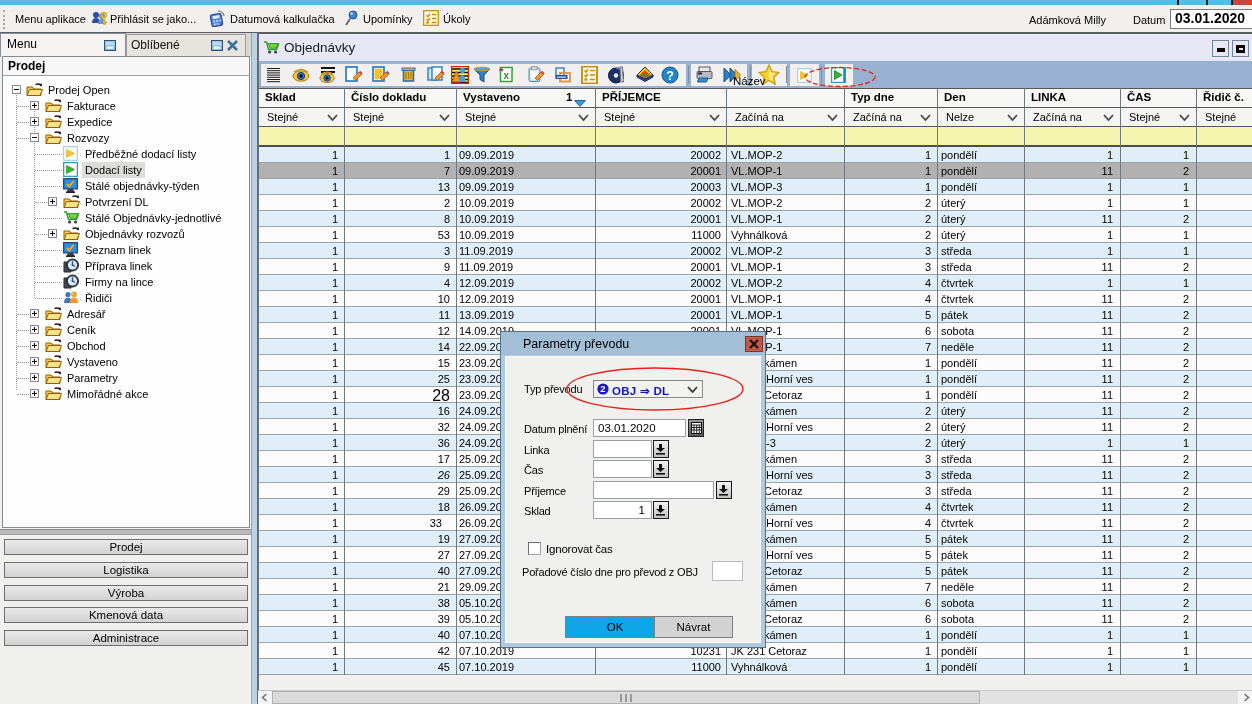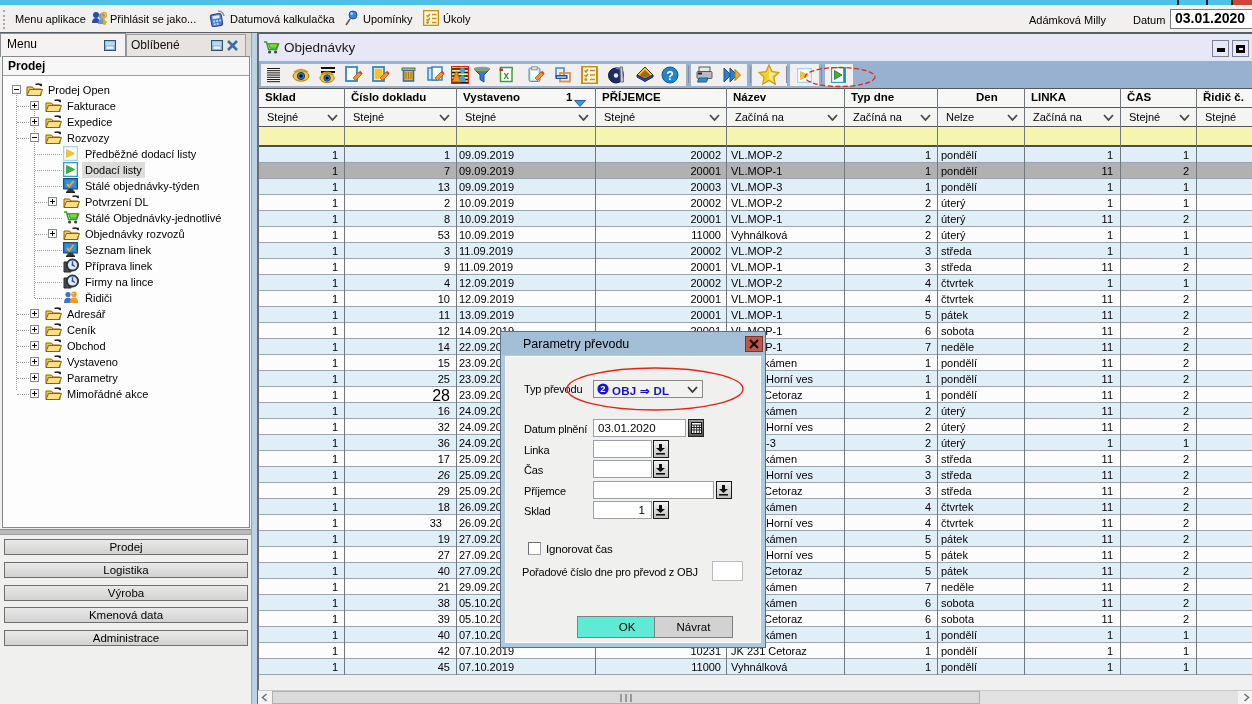--- a/index.html
+++ b/index.html
@@ -487,31 +487,31 @@
 <div style="position:absolute;left:463px;top:91px;font-size:11.5px;font-weight:bold;color:#000;">Vystaveno</div>
 <div style="position:absolute;left:465px;top:111px;font-size:11px;color:#000;">Stejné</div>
 <svg class="ab" style="left:578px;top:114px" width="11" height="7">
     <path d="M1 1 L5.5 6 L10 1" fill="none" stroke="#4a4a4a" stroke-width="1.8"></path>
   </svg>
 <div style="position:absolute;left:602px;top:91px;font-size:11.5px;font-weight:bold;color:#000;">PŘÍJEMCE</div>
 <div style="position:absolute;left:604px;top:111px;font-size:11px;color:#000;">Stejné</div>
 <svg class="ab" style="left:709px;top:114px" width="11" height="7">
     <path d="M1 1 L5.5 6 L10 1" fill="none" stroke="#4a4a4a" stroke-width="1.8"></path>
   </svg>
-<div style="position:absolute;left:733px;top:91px;font-size:11.5px;font-weight:bold;color:#000;">Název</div>
+<div style="position:absolute;left:733px;top:75px;font-size:11.5px;font-weight:normal;color:#000;">Název</div>
 <div style="position:absolute;left:735px;top:111px;font-size:11px;color:#000;">Začíná na</div>
 <svg class="ab" style="left:827px;top:114px" width="11" height="7">
     <path d="M1 1 L5.5 6 L10 1" fill="none" stroke="#4a4a4a" stroke-width="1.8"></path>
   </svg>
 <div style="position:absolute;left:851px;top:91px;font-size:11.5px;font-weight:bold;color:#000;">Typ dne</div>
 <div style="position:absolute;left:853px;top:111px;font-size:11px;color:#000;">Začíná na</div>
 <svg class="ab" style="left:920px;top:114px" width="11" height="7">
     <path d="M1 1 L5.5 6 L10 1" fill="none" stroke="#4a4a4a" stroke-width="1.8"></path>
   </svg>
-<div style="position:absolute;left:944px;top:91px;font-size:11.5px;font-weight:bold;color:#000;margin-left:32px;">Den</div>
+<div style="position:absolute;left:944px;top:91px;font-size:11.5px;font-weight:bold;color:#000;">Den</div>
 <div style="position:absolute;left:946px;top:111px;font-size:11px;color:#000;">Nelze</div>
 <svg class="ab" style="left:1007px;top:114px" width="11" height="7">
     <path d="M1 1 L5.5 6 L10 1" fill="none" stroke="#4a4a4a" stroke-width="1.8"></path>
   </svg>
 <div style="position:absolute;left:1031px;top:91px;font-size:11.5px;font-weight:bold;color:#000;">LINKA</div>
 <div style="position:absolute;left:1033px;top:111px;font-size:11px;color:#000;">Začíná na</div>
 <svg class="ab" style="left:1103px;top:114px" width="11" height="7">
     <path d="M1 1 L5.5 6 L10 1" fill="none" stroke="#4a4a4a" stroke-width="1.8"></path>
   </svg>
 <div style="position:absolute;left:1127px;top:91px;font-size:11.5px;font-weight:bold;color:#000;">ČAS</div>
@@ -919,19 +919,19 @@
 <div class="ab" style="left:653px;top:501px;width:16px;height:18px;background:linear-gradient(#f2f2f2,#c2c2c2);border:1px solid #1a1a1a;box-sizing:border-box;">
     <svg width="12" height="12" style="position:absolute;left:1px;top:2px">
       <path d="M4 1 h3 v4 h3 l-4.5 4 L1 5 h3 z" fill="#111"></path>
       <rect x="1" y="10" width="9" height="1.6" fill="#111"></rect>
     </svg>
   </div>
 <div style="position:absolute;left:528px;top:542px;width:13px;height:13px;background:#fff;border:1px solid #9aa0a6;border-top-color:#6a6f75;border-left-color:#6a6f75;box-sizing:border-box;"></div>
 <div style="position:absolute;left:546px;top:542px;font-size:11.5px;letter-spacing:-0.2px;line-height:15px;color:#000;">Ignorovat čas</div>
 <div style="position:absolute;left:522px;top:565px;font-size:11px;letter-spacing:-0.2px;line-height:15px;color:#000;">Pořadové číslo dne pro převod z OBJ</div>
 <div style="position:absolute;left:712px;top:561px;width:31px;height:20px;background:#fff;border:1px solid #b8bcc2;box-sizing:border-box;"></div>
-<div style="position:absolute;left:577px;top:616px;width:100px;height:22px;background:#5eead4;border:1px solid #808080;box-sizing:border-box;text-align:center;font-size:11.5px;line-height:20px;color:#000;">OK</div>
+<div style="position:absolute;left:565px;top:616px;width:100px;height:22px;background:#0ea5e9;border:1px solid #808080;box-sizing:border-box;text-align:center;font-size:11.5px;line-height:20px;color:#000;">OK</div>
 <div style="position:absolute;left:654px;top:616px;width:79px;height:22px;background:#d2d2d2;border:1px solid #808080;box-sizing:border-box;text-align:center;font-size:11.5px;line-height:20px;color:#000;">Návrat</div>
 <svg class="ab" style="left:560px;top:362px" width="190" height="54">
     <ellipse cx="95" cy="27" rx="88" ry="21" fill="none" stroke="#e42316" stroke-width="1.4"></ellipse>
   </svg>
 <svg class="ab" style="left:798px;top:62px" width="84" height="30">
     <ellipse cx="42" cy="15" rx="35" ry="9.5" fill="none" stroke="#e42316" stroke-width="1.3" stroke-dasharray="5 2.5"></ellipse>
   </svg>
 </body></html>

